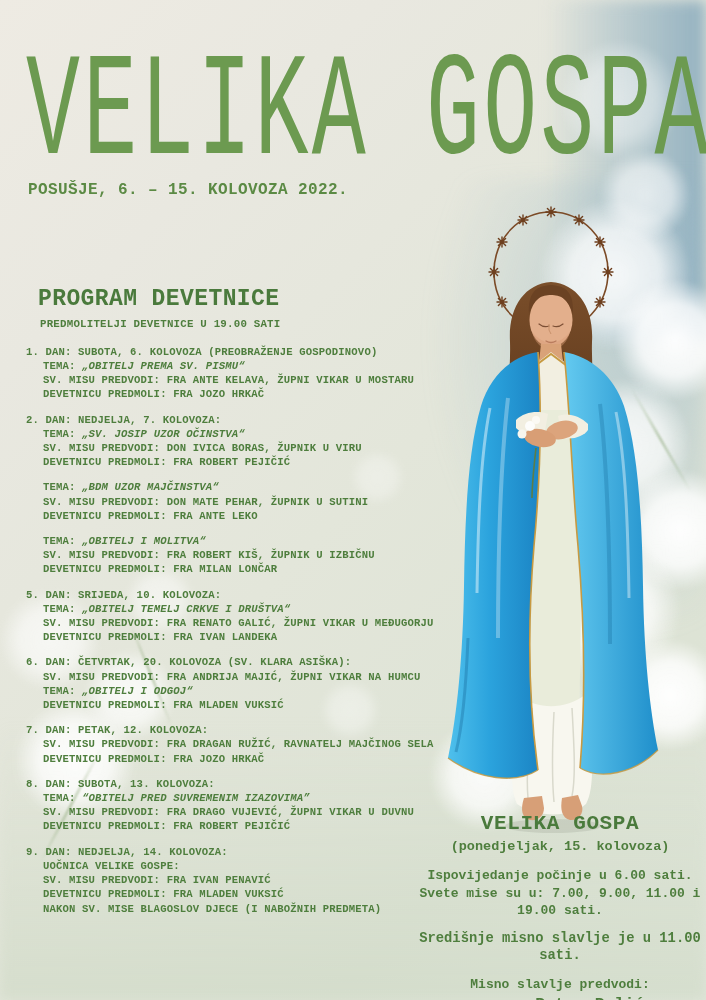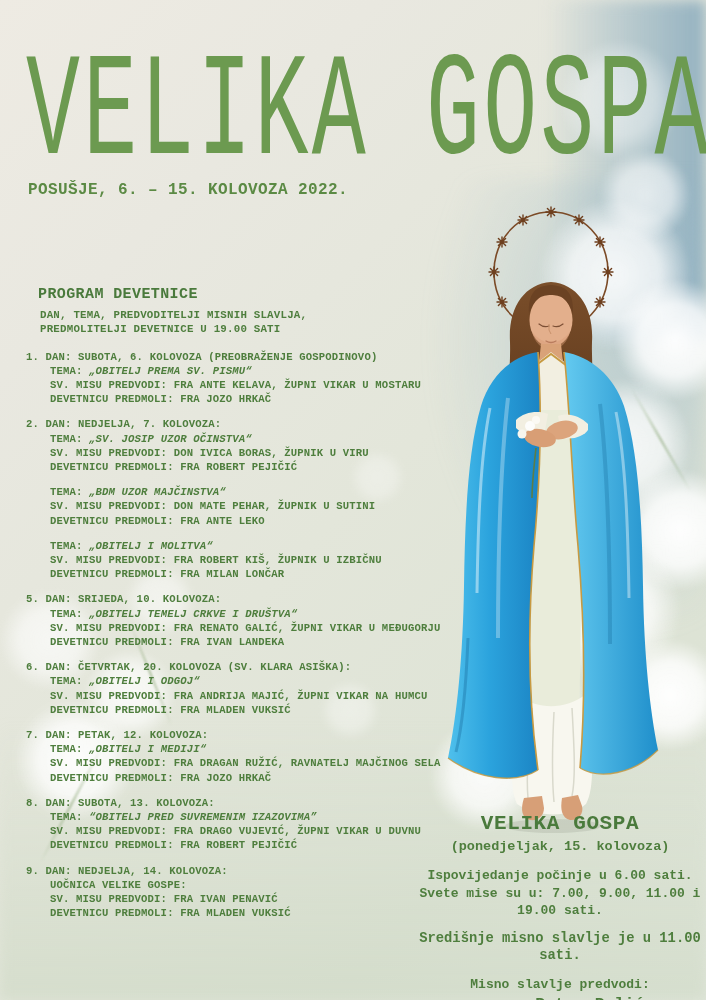--- a/index.html
+++ b/index.html
@@ -23,26 +23,26 @@
     filter:blur(2.5px);}
   .stem{position:absolute;width:2px;
     background:linear-gradient(to bottom,rgba(130,160,100,0),rgba(110,145,85,.55),rgba(130,160,100,0));
     filter:blur(1px);}
   
   .title{position:absolute;left:26px;top:30px;color:#6c9a50;font-size:84px;font-weight:400;
     letter-spacing:3px;white-space:nowrap;transform:scale(1.07,1.75);transform-origin:left top;}
   .subtitle{position:absolute;left:28px;top:181px;color:#5b8a44;font-size:16px;font-weight:bold;letter-spacing:.4px;}
   
   .program{position:absolute;left:26px;top:286px;width:424px;color:#4e7e3d;}
-  .program h2{font-size:15px;margin:0 0 6px 12px;letter-spacing:.4px;color:#4a7a3c;}
+  .program h2{font-size:23px;margin:0 0 6px 12px;letter-spacing:.4px;color:#4a7a3c;}
   .sub{font-size:10.8px;font-weight:bold;line-height:13.8px;margin:0 0 0 14px;letter-spacing:.2px;}
   .days{margin-top:13px;}
   .day{margin-bottom:11px;}
   .ln{margin:0;font-size:10.6px;font-weight:bold;line-height:14.2px;letter-spacing:.15px;}
-  .ind{margin-left:24px;}
+  .ind{margin-left:17px;}
   .it{font-style:italic;}
   
   .statue{position:absolute;left:420px;top:198px;width:286px;height:650px;}
   
   .vg{position:absolute;left:412px;top:812px;width:296px;text-align:center;color:#4e7e3d;}
   .vg-h{font-size:21px;font-weight:bold;margin:0 0 4px;color:#4a7a3c;letter-spacing:.6px;}
   .vg-date{font-size:13.5px;font-weight:bold;margin:0 0 13px;}
   .vg-l{font-size:13px;font-weight:bold;margin:0;line-height:17.5px;}
   .vg-mid{margin-top:10px;font-size:13.8px;}
   .vg-pre{margin-top:11px;}
@@ -163,21 +163,20 @@
       <circle cx="116" cy="222" r="4" fill="#fbfaf4"></circle>
     </g>
 
     <ellipse cx="133" cy="628" rx="48" ry="7" fill="rgba(120,130,110,.18)"></ellipse>
     <path d="M104 600 C100 612 102 620 110 622 C118 623 124 618 124 610 L122 598 Z" fill="#d79f77"></path>
     <path d="M142 600 C140 612 142 620 150 622 C158 623 164 616 162 608 L158 597 Z" fill="#d79f77"></path>
   </svg>
 
   <div class="program">
     <h2>PROGRAM DEVETNICE</h2>
-    <p class="sub">DAN, TEMA, PREDVODITELJI MISNIH SLAVLJA,</p>
     <p class="sub">PREDMOLITELJI DEVETNICE U 19.00 SATI</p>
 
     <div class="days">
 
       <div class="day">
         <p class="ln">1. DAN: SUBOTA, 6. KOLOVOZA (PREOBRAŽENJE GOSPODINOVO)</p>
         <p class="ln ind"><span>TEMA: </span><span class="it">„OBITELJ PREMA SV. PISMU“</span></p>
         <p class="ln ind">SV. MISU PREDVODI: FRA ANTE KELAVA, ŽUPNI VIKAR U MOSTARU</p>
         <p class="ln ind">DEVETNICU PREDMOLI: FRA JOZO HRKAČ</p>
       </div>
@@ -203,44 +202,44 @@
 
       <div class="day">
         <p class="ln">5. DAN: SRIJEDA, 10. KOLOVOZA:</p>
         <p class="ln ind"><span>TEMA: </span><span class="it">„OBITELJ TEMELJ CRKVE I DRUŠTVA“</span></p>
         <p class="ln ind">SV. MISU PREDVODI: FRA RENATO GALIĆ, ŽUPNI VIKAR U MEĐUGORJU</p>
         <p class="ln ind">DEVETNICU PREDMOLI: FRA IVAN LANDEKA</p>
       </div>
 
       <div class="day">
         <p class="ln">6. DAN: ČETVRTAK, 20. KOLOVOZA (SV. KLARA ASIŠKA):</p>
+        <p class="ln ind">SV. MISU PREDVODI: FRA ANDRIJA MAJIĆ, ŽUPNI VIKAR NA HUMCU</p>
         <p class="ln ind"><span>TEMA: </span><span class="it">„OBITELJ I ODGOJ“</span></p>
-        <p class="ln ind">SV. MISU PREDVODI: FRA ANDRIJA MAJIĆ, ŽUPNI VIKAR NA HUMCU</p>
         <p class="ln ind">DEVETNICU PREDMOLI: FRA MLADEN VUKSIĆ</p>
       </div>
 
       <div class="day">
         <p class="ln">7. DAN: PETAK, 12. KOLOVOZA:</p>
-        <p class="ln ind"><span>TEMA: </span><span class="it">„OBITELJ I MEDIJI“</span></p>
         <p class="ln ind">SV. MISU PREDVODI: FRA DRAGAN RUŽIĆ, RAVNATELJ MAJČINOG SELA</p>
         <p class="ln ind">DEVETNICU PREDMOLI: FRA JOZO HRKAČ</p>
       </div>
 
       <div class="day">
         <p class="ln">8. DAN: SUBOTA, 13. KOLOVOZA:</p>
         <p class="ln ind"><span>TEMA: </span><span class="it">“OBITELJ PRED SUVREMENIM IZAZOVIMA”</span></p>
         <p class="ln ind">SV. MISU PREDVODI: FRA DRAGO VUJEVIĆ, ŽUPNI VIKAR U DUVNU</p>
         <p class="ln ind">DEVETNICU PREDMOLI: FRA ROBERT PEJIČIĆ</p>
       </div>
 
       <div class="day">
         <p class="ln">9. DAN: NEDJELJA, 14. KOLOVOZA:</p>
         <p class="ln ind">UOČNICA VELIKE GOSPE:</p>
         <p class="ln ind">SV. MISU PREDVODI: FRA IVAN PENAVIĆ</p>
         <p class="ln ind">DEVETNICU PREDMOLI: FRA MLADEN VUKSIĆ</p>
+        <p class="ln ind">NAKON SV. MISE BLAGOSLOV DJECE (I NABOŽNIH PREDMETA)</p>
       </div>
 
     </div>
   </div>
 
   <div class="vg">
     <p class="vg-h">VELIKA GOSPA</p>
     <p class="vg-date">(ponedjeljak, 15. kolovoza)</p>
     <p class="vg-l">Ispovijedanje počinje u 6.00 sati.</p>
     <p class="vg-l">Svete mise su u: 7.00, 9.00, 11.00 i 19.00 sati.</p>

